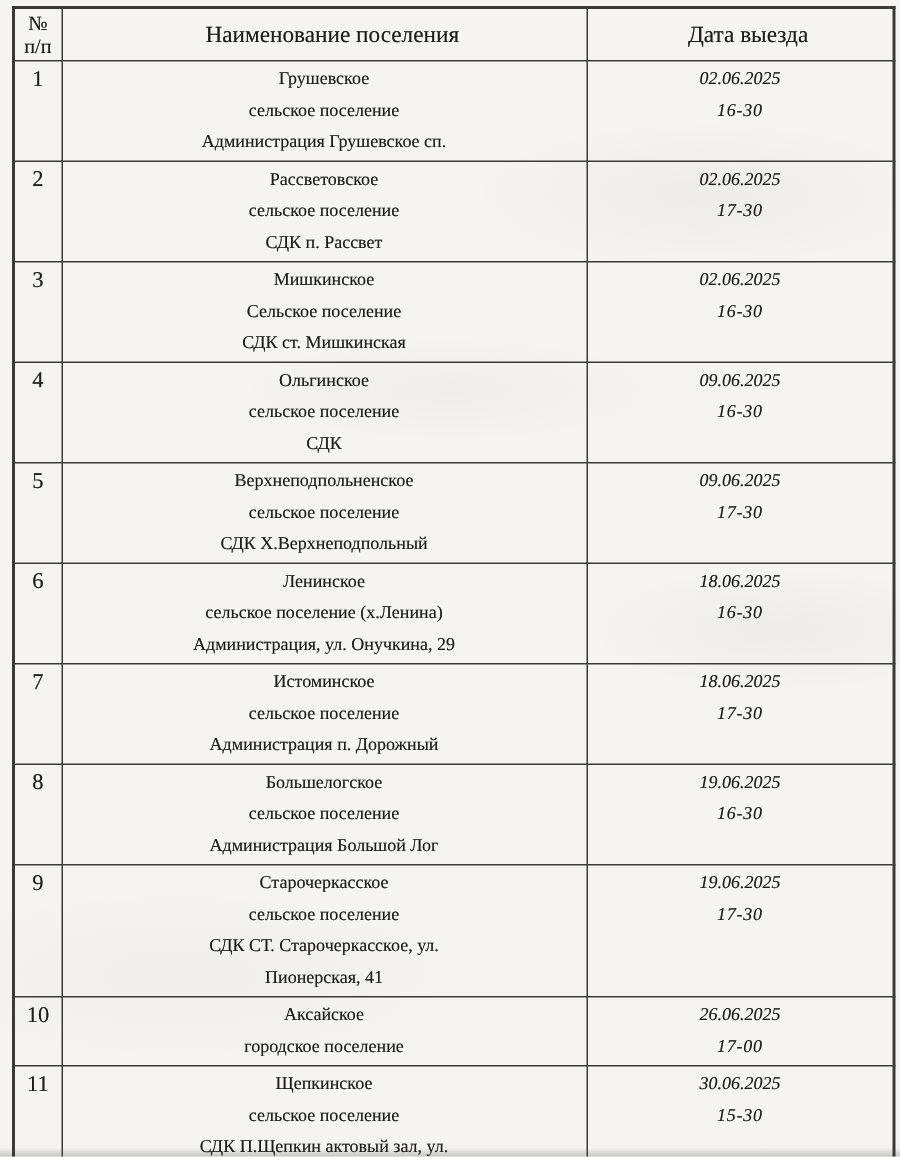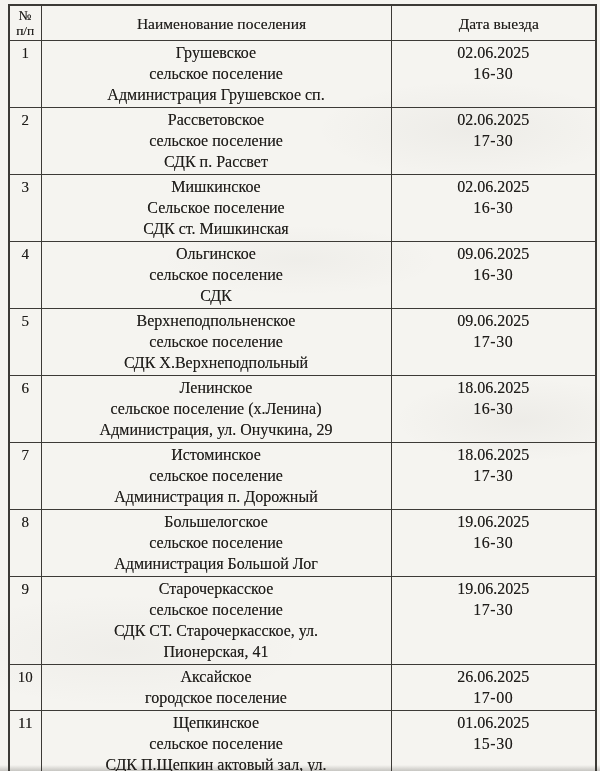--- a/index.html
+++ b/index.html
@@ -36,21 +36,21 @@
   }
   table.schedule {
     border-width: 2px;
     border-bottom-width: 2.4px;
   }
 
   th, td {
     font-weight: normal;
     vertical-align: top;
     padding: 1px 3px 2px 3px;
-    font-size: 16px;
+    font-size: 12px;
     line-height: 21px;
   }
 
   
   thead th {
     text-align: center;
     vertical-align: middle;
     padding: 0 2px;
   }
   th.h-num {
@@ -71,20 +71,21 @@
     padding-top: 2px;
   }
   td.c-name {
     text-align: center;
   }
   td.c-name .line {
     white-space: nowrap;
   }
   td.c-date {
     text-align: center;
+    font-style: italic;
   }
   td.c-date .time {
     letter-spacing: 0.5px;
   }
 
   
   .schedule {
     text-shadow: 0 0 0.4px rgba(30,28,25,0.55);
   }
 </style>
@@ -229,18 +230,18 @@
     </td>
   </tr>
       <tr>
     <td class="c-num">11</td>
     <td class="c-name">
           <div class="line">Щепкинское</div>
           <div class="line">сельское поселение</div>
           <div class="line">СДК П.Щепкин актовый зал, ул.</div>
         </td>
     <td class="c-date">
-      <div class="date">01.06.2025</div>
+      <div class="date">30.06.2025</div>
       <div class="time">15-30</div>
     </td>
   </tr>
     </tbody>
 </table>
 
 </body></html>

